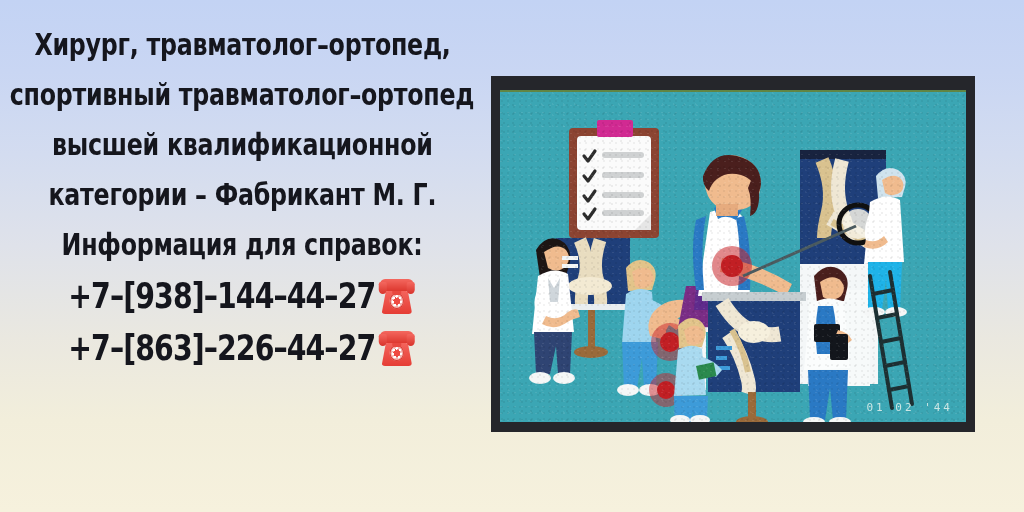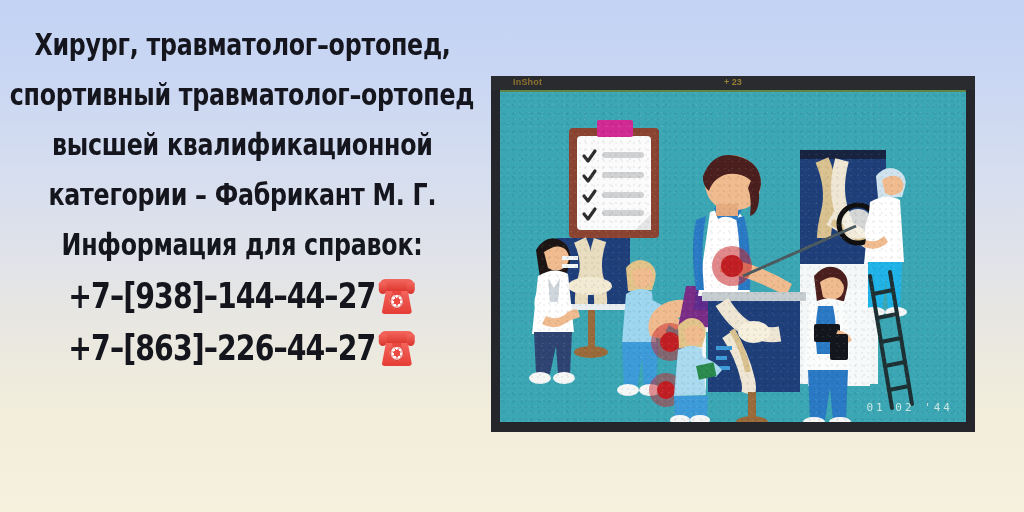--- a/index.html
+++ b/index.html
@@ -180,24 +180,20 @@
       <span class="body"></span>
         <span class="dial"></span>
         <span class="neck"></span>
         <span class="handset"></span>
     </span>
   </div>
 </div>
 
 <div id="illustration-frame">
 
-  <div id="frame-topbar">
-    <span id="watermark">InShot</span>
-    <span id="frame-counter">+ 23</span>
-  </div>
 
   <div id="scene">
     <div id="scene-top-edge"></div>
 
     <svg class="svg-scene" viewBox="0 0 466 332" preserveAspectRatio="none">
 
       <rect x="300" y="64" width="78" height="230" fill="#f4f7f8"></rect>
       <rect x="308" y="200" width="62" height="96" fill="#f7fafa"></rect>
 
       <g>

